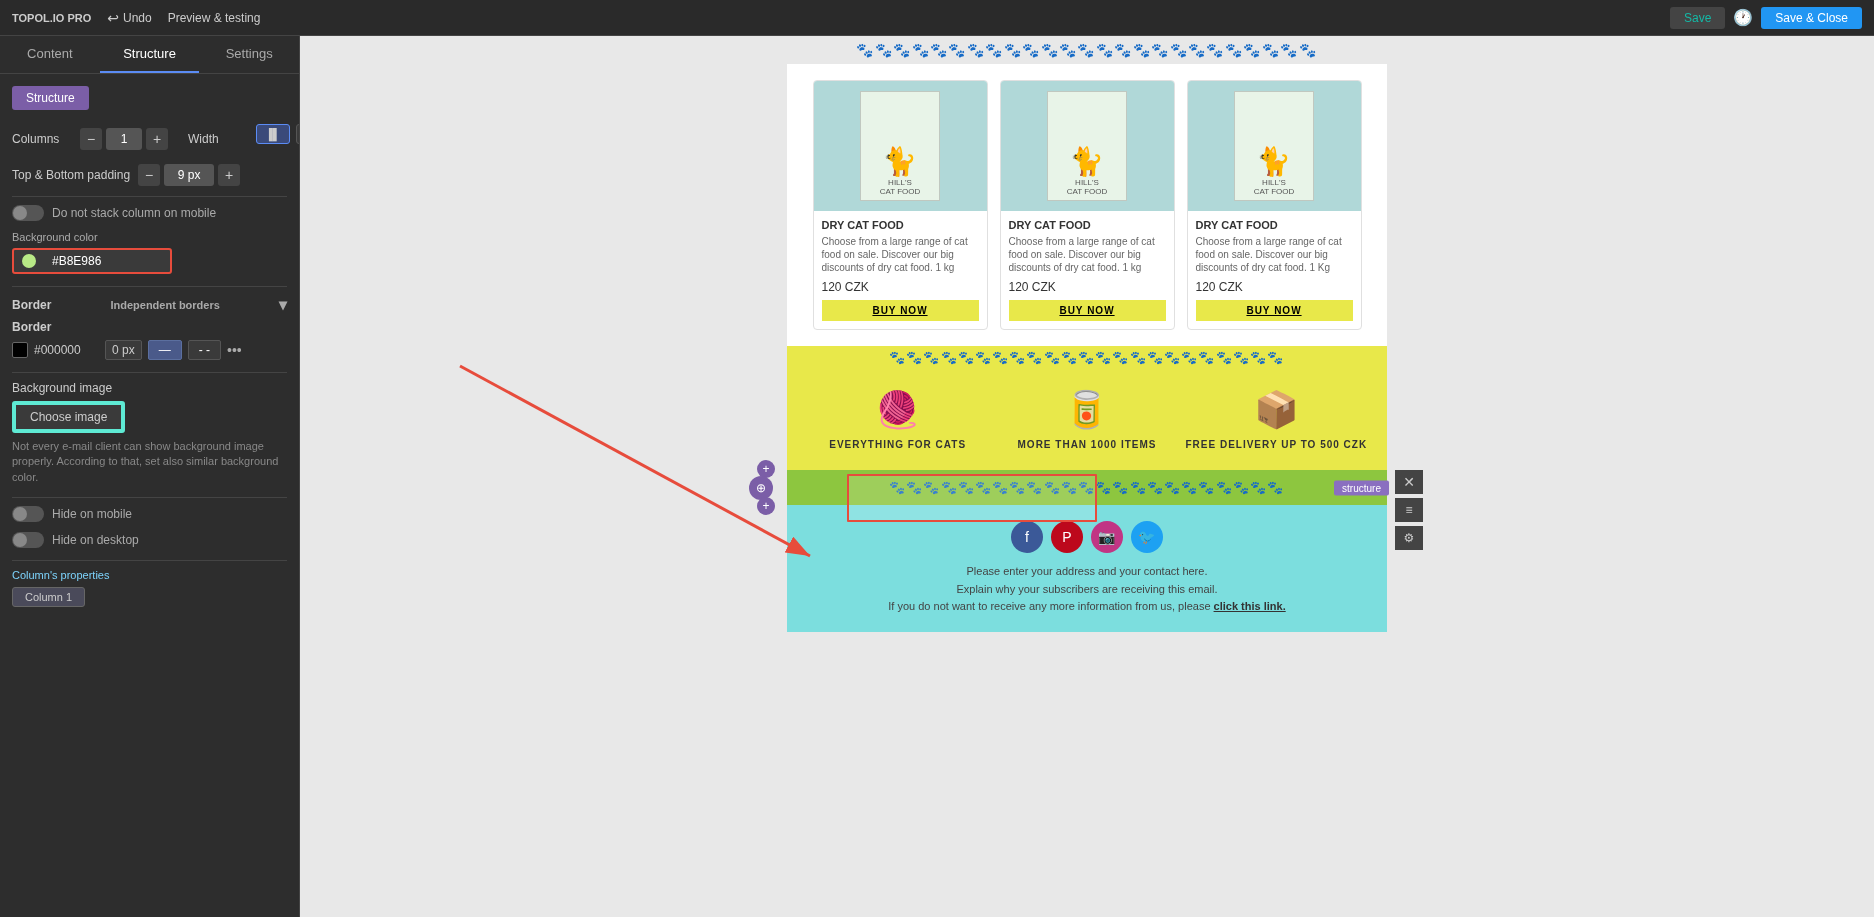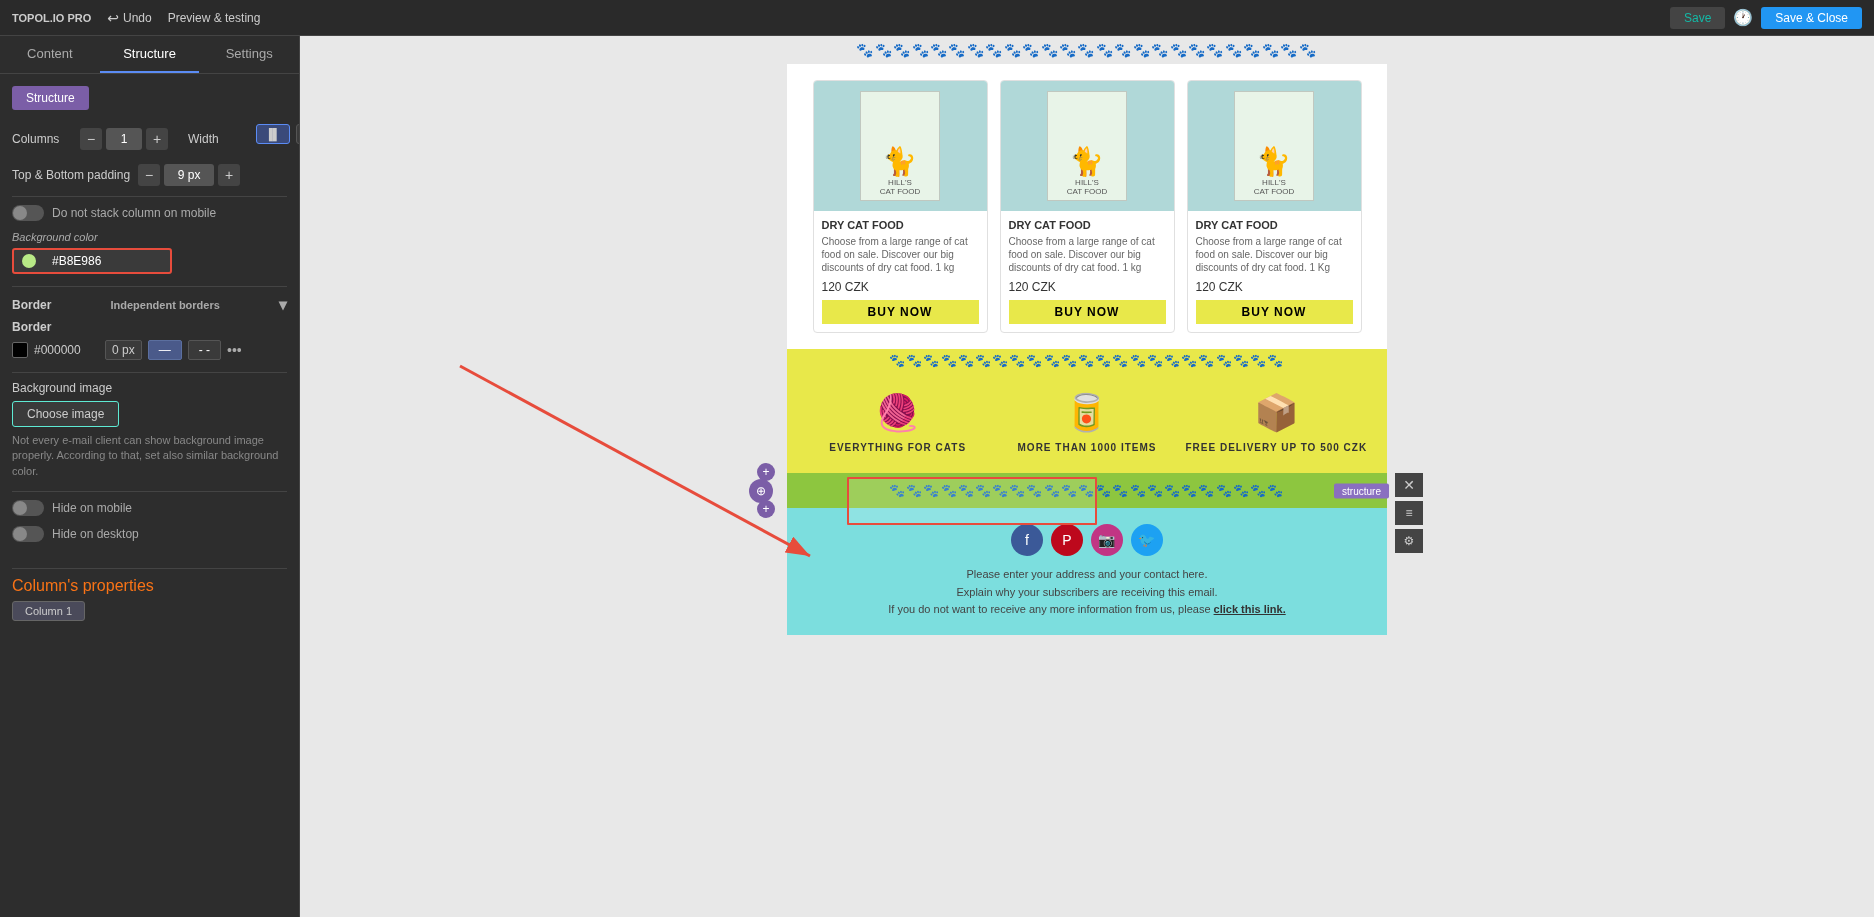--- a/index.html
+++ b/index.html
@@ -98,21 +98,21 @@
       width: 32px; height: 16px; background: #555; border-radius: 8px; position: relative; cursor: pointer;
     }
     .toggle-knob {
       width: 14px; height: 14px; background: #888; border-radius: 50%;
       position: absolute; top: 1px; left: 1px; transition: left 0.2s;
     }
     .toggle-label { font-size: 12px; color: #aaa; }
 
     
     .color-field-section { margin-bottom: 12px; }
-    .color-field-label { font-size: 11px; color: #aaa; margin-bottom: 5px; font-style: italic; }
+    .color-field-label { font-size: 11px; color: #aaa; margin-bottom: 5px; }
     .color-field-row {
       display: flex; align-items: center; gap: 16px;
       background: #3a3a3a; border: 2px solid #e74c3c; border-radius: 3px;
       padding: 4px 8px; width: 160px;
     }
     .color-swatch {
       width: 14px; height: 14px; border-radius: 50%; flex-shrink: 0;
     }
     .color-input {
       background: none; border: none; color: #fff; font-size: 12px; width: 80px;
@@ -130,30 +130,30 @@
     .border-style-btn {
       background: #4a5a8a; border: 1px solid #5b6f9f; color: #fff;
       padding: 2px 10px; border-radius: 2px; font-size: 12px; cursor: pointer;
     }
     .border-more { font-size: 14px; color: #aaa; cursor: pointer; }
 
     
     .bg-image-section { margin-bottom: 12px; }
     .bg-image-label { font-size: 12px; color: #ccc; margin-bottom: 6px; }
     .choose-image-btn {
-      background: #3a3a3a; color: #ccc; border: 1px solid #5eead4;
+      background: #3a3a3a; color: #ccc; border: 4px solid #5eead4;
       padding: 5px 14px; border-radius: 3px; cursor: pointer; font-size: 12px; margin-bottom: 6px;
     }
     .bg-info { font-size: 11px; color: #888; line-height: 1.4; }
 
     
-    .hide-section { margin-bottom: 26px; }
-
-    
-    .col-props-label { font-size: 16px; color: #f97316; margin-bottom: 6px; }
+    .hide-section { margin-bottom: 12px; }
+
+    
+    .col-props-label { font-size: 11px; color: #7dd3fc; margin-bottom: 6px; }
     .col-tag {
       display: inline-block; background: #4a4a5a; border: 1px solid #666;
       color: #ccc; padding: 3px 12px; border-radius: 3px; font-size: 11px;
     }
 
     
     .canvas-area {
       flex: 1;
       background: #f0f0f0;
       overflow-y: auto;
@@ -197,22 +197,22 @@
       display: flex;
       align-items: center;
       justify-content: center;
       position: relative;
     }
     .product-info { padding: 8px; }
     .product-title { font-size: 11px; font-weight: bold; color: #333; margin-bottom: 4px; text-transform: uppercase; }
     .product-desc { font-size: 10px; color: #666; line-height: 1.3; margin-bottom: 6px; }
     .product-price { font-size: 12px; font-weight: normal; color: #333; margin-bottom: 6px; }
     .buy-btn {
-      background: #e8e84a; border: none; padding: 5px 12px; font-size: 12px;
-      font-weight: bold; cursor: pointer; letter-spacing: 1px; width: 100%;
+      background: #e8e84a; border: none; padding: 5px 12px; font-size: 10px;
+      font-weight: bold; cursor: pointer; letter-spacing: 1px; width: 100%; text-decoration: underline;
     }
 
     
     .feature-section {
       background: #e8e84a;
       padding: 20px 16px;
     }
     .feature-items {
       display: flex;
       justify-content: space-around;

